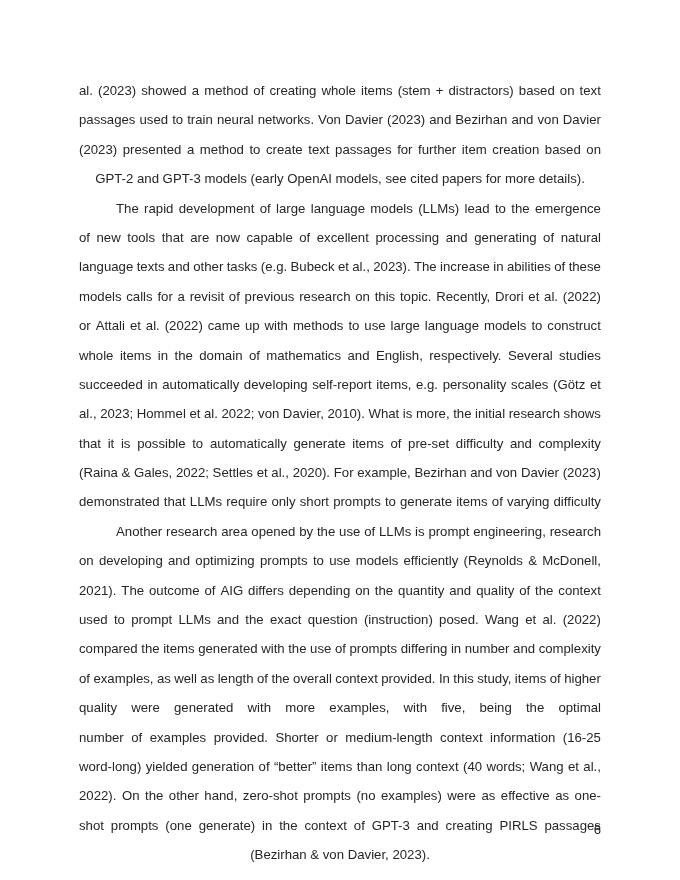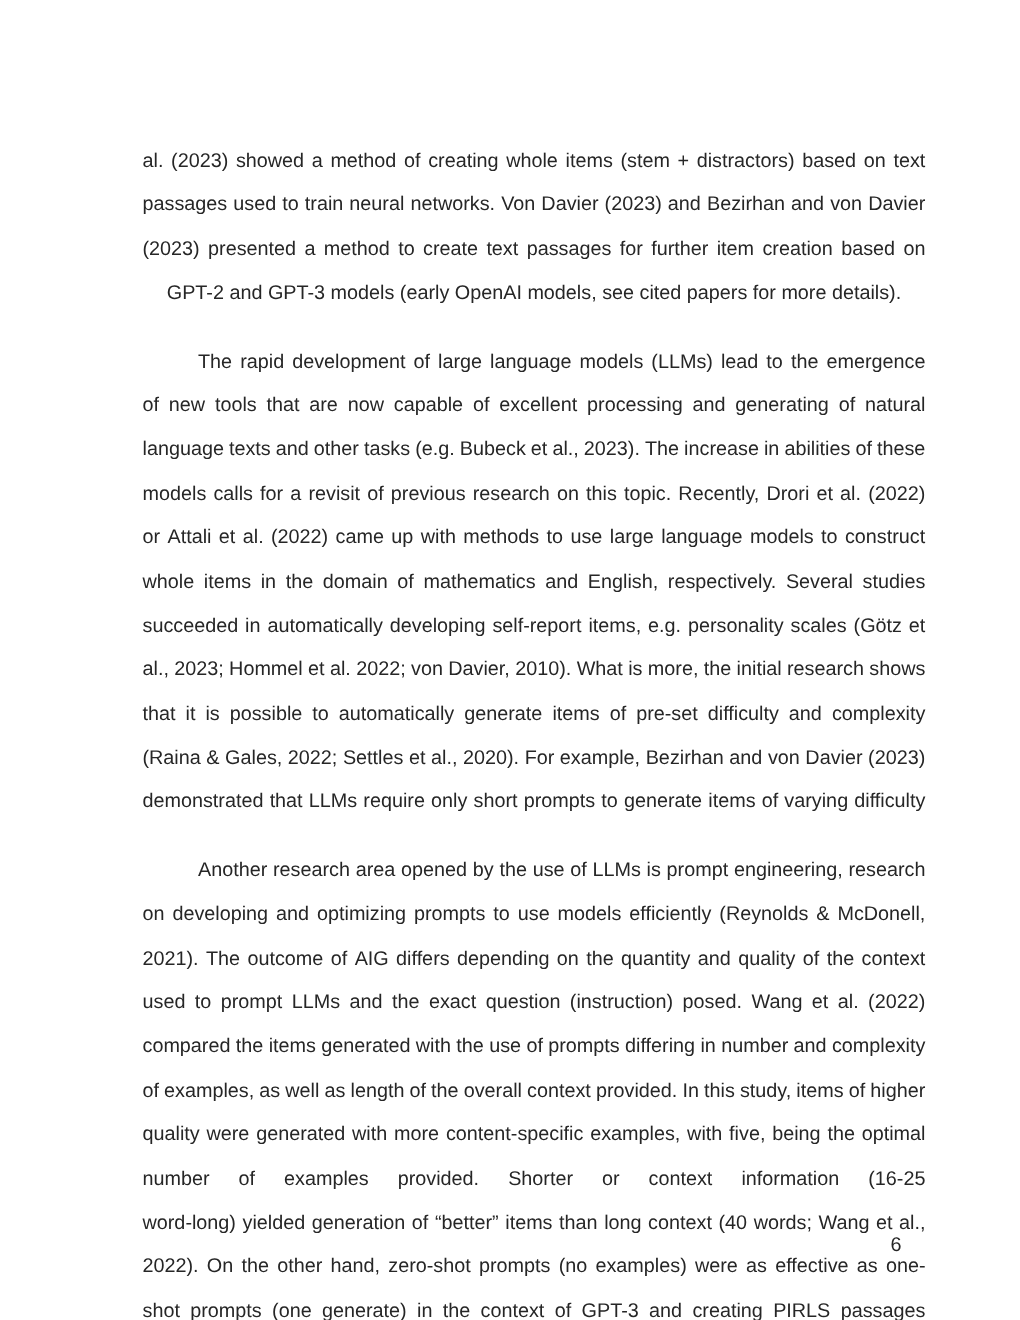--- a/index.html
+++ b/index.html
@@ -22,21 +22,21 @@
     background: #ffffff;
     box-sizing: border-box;
   }
   .text-column {
     position: absolute;
     left: 79px;
     top: 76px;
     width: 522px;
   }
   .para {
-    margin: 16px;
+    margin: 0;
     padding: 0;
   }
   
   .line {
     display: block;
     width: 522px;
     height: 29.4px;
     line-height: 29.4px;
     font-size: 13.2px;
     letter-spacing: 0px;
@@ -410,35 +410,35 @@
           <span class="w">items</span>
           <span class="w">of</span>
           <span class="w">higher</span>
         </div>
         <div class="line justify">
           <span class="w">quality</span>
           <span class="w">were</span>
           <span class="w">generated</span>
           <span class="w">with</span>
           <span class="w">more</span>
-          <span class="w">content-specific</span>
           <span class="w">examples,</span>
           <span class="w">with</span>
           <span class="w">five,</span>
           <span class="w">being</span>
           <span class="w">the</span>
           <span class="w">optimal</span>
         </div>
         <div class="line justify">
           <span class="w">number</span>
           <span class="w">of</span>
           <span class="w">examples</span>
           <span class="w">provided.</span>
           <span class="w">Shorter</span>
           <span class="w">or</span>
+          <span class="w">medium-length</span>
           <span class="w">context</span>
           <span class="w">information</span>
           <span class="w">(16-25</span>
         </div>
         <div class="line justify">
           <span class="w">word-long)</span>
           <span class="w">yielded</span>
           <span class="w">generation</span>
           <span class="w">of</span>
           <span class="w">“better”</span>

